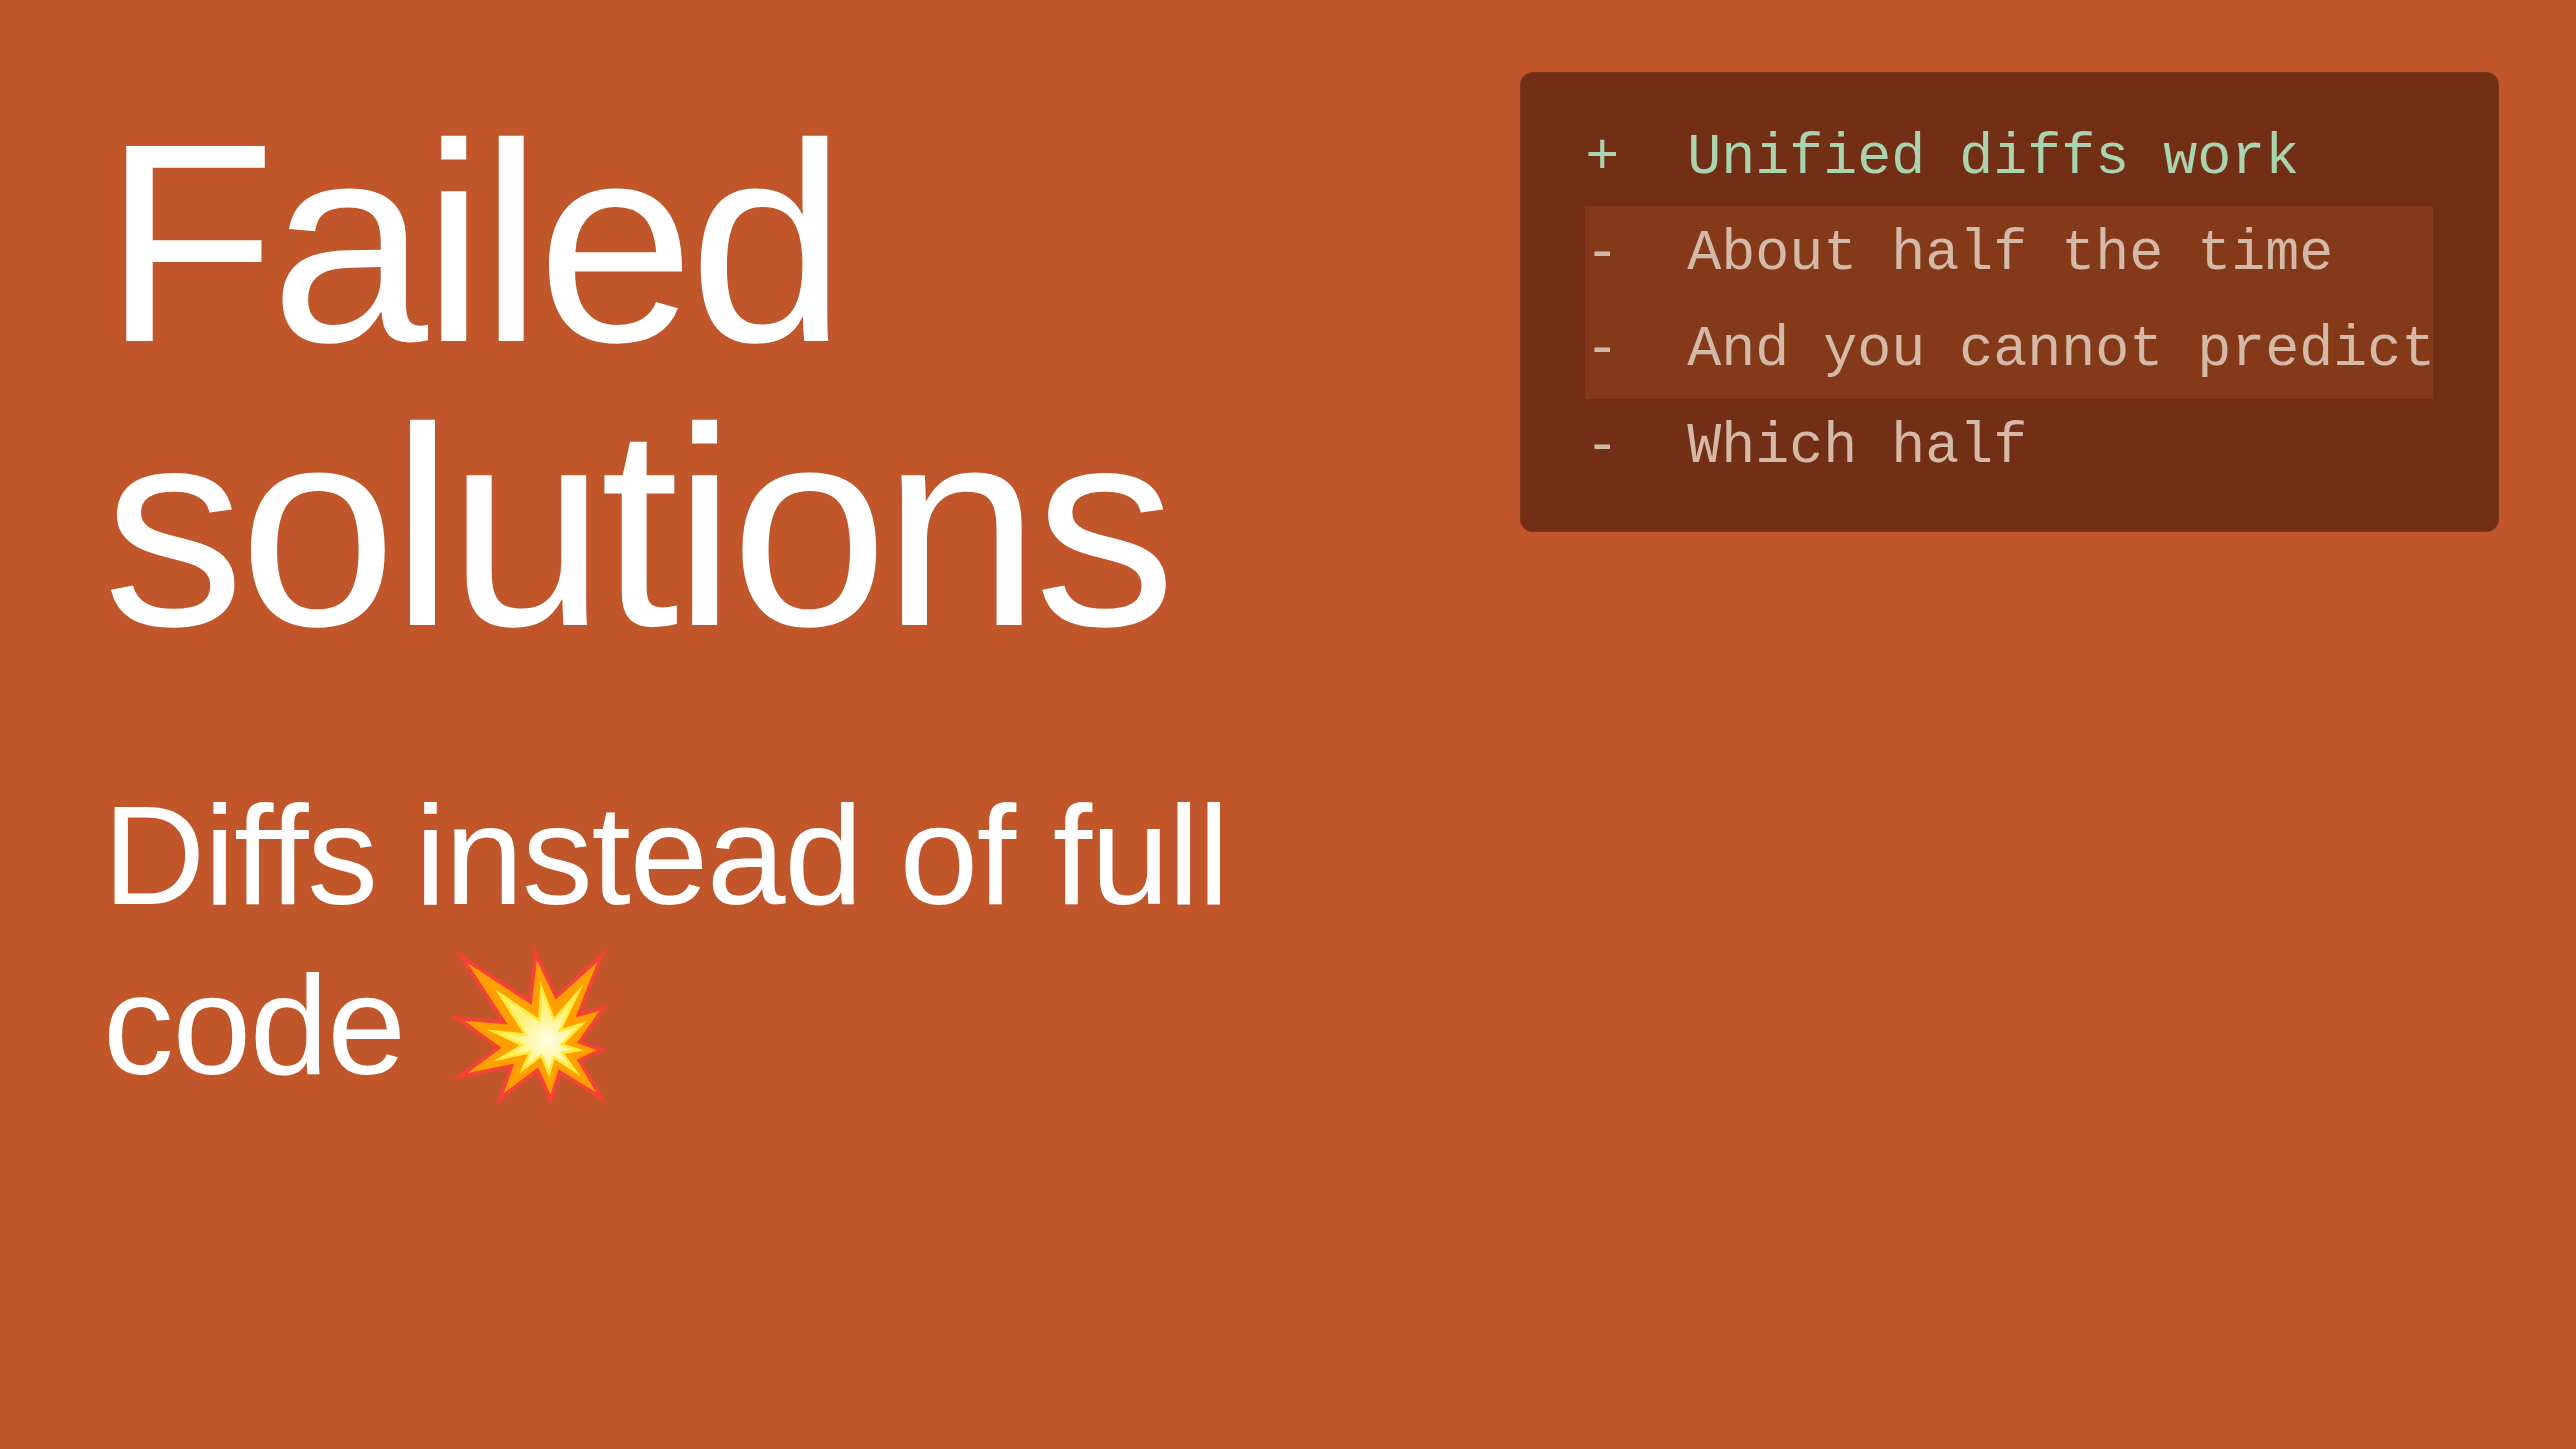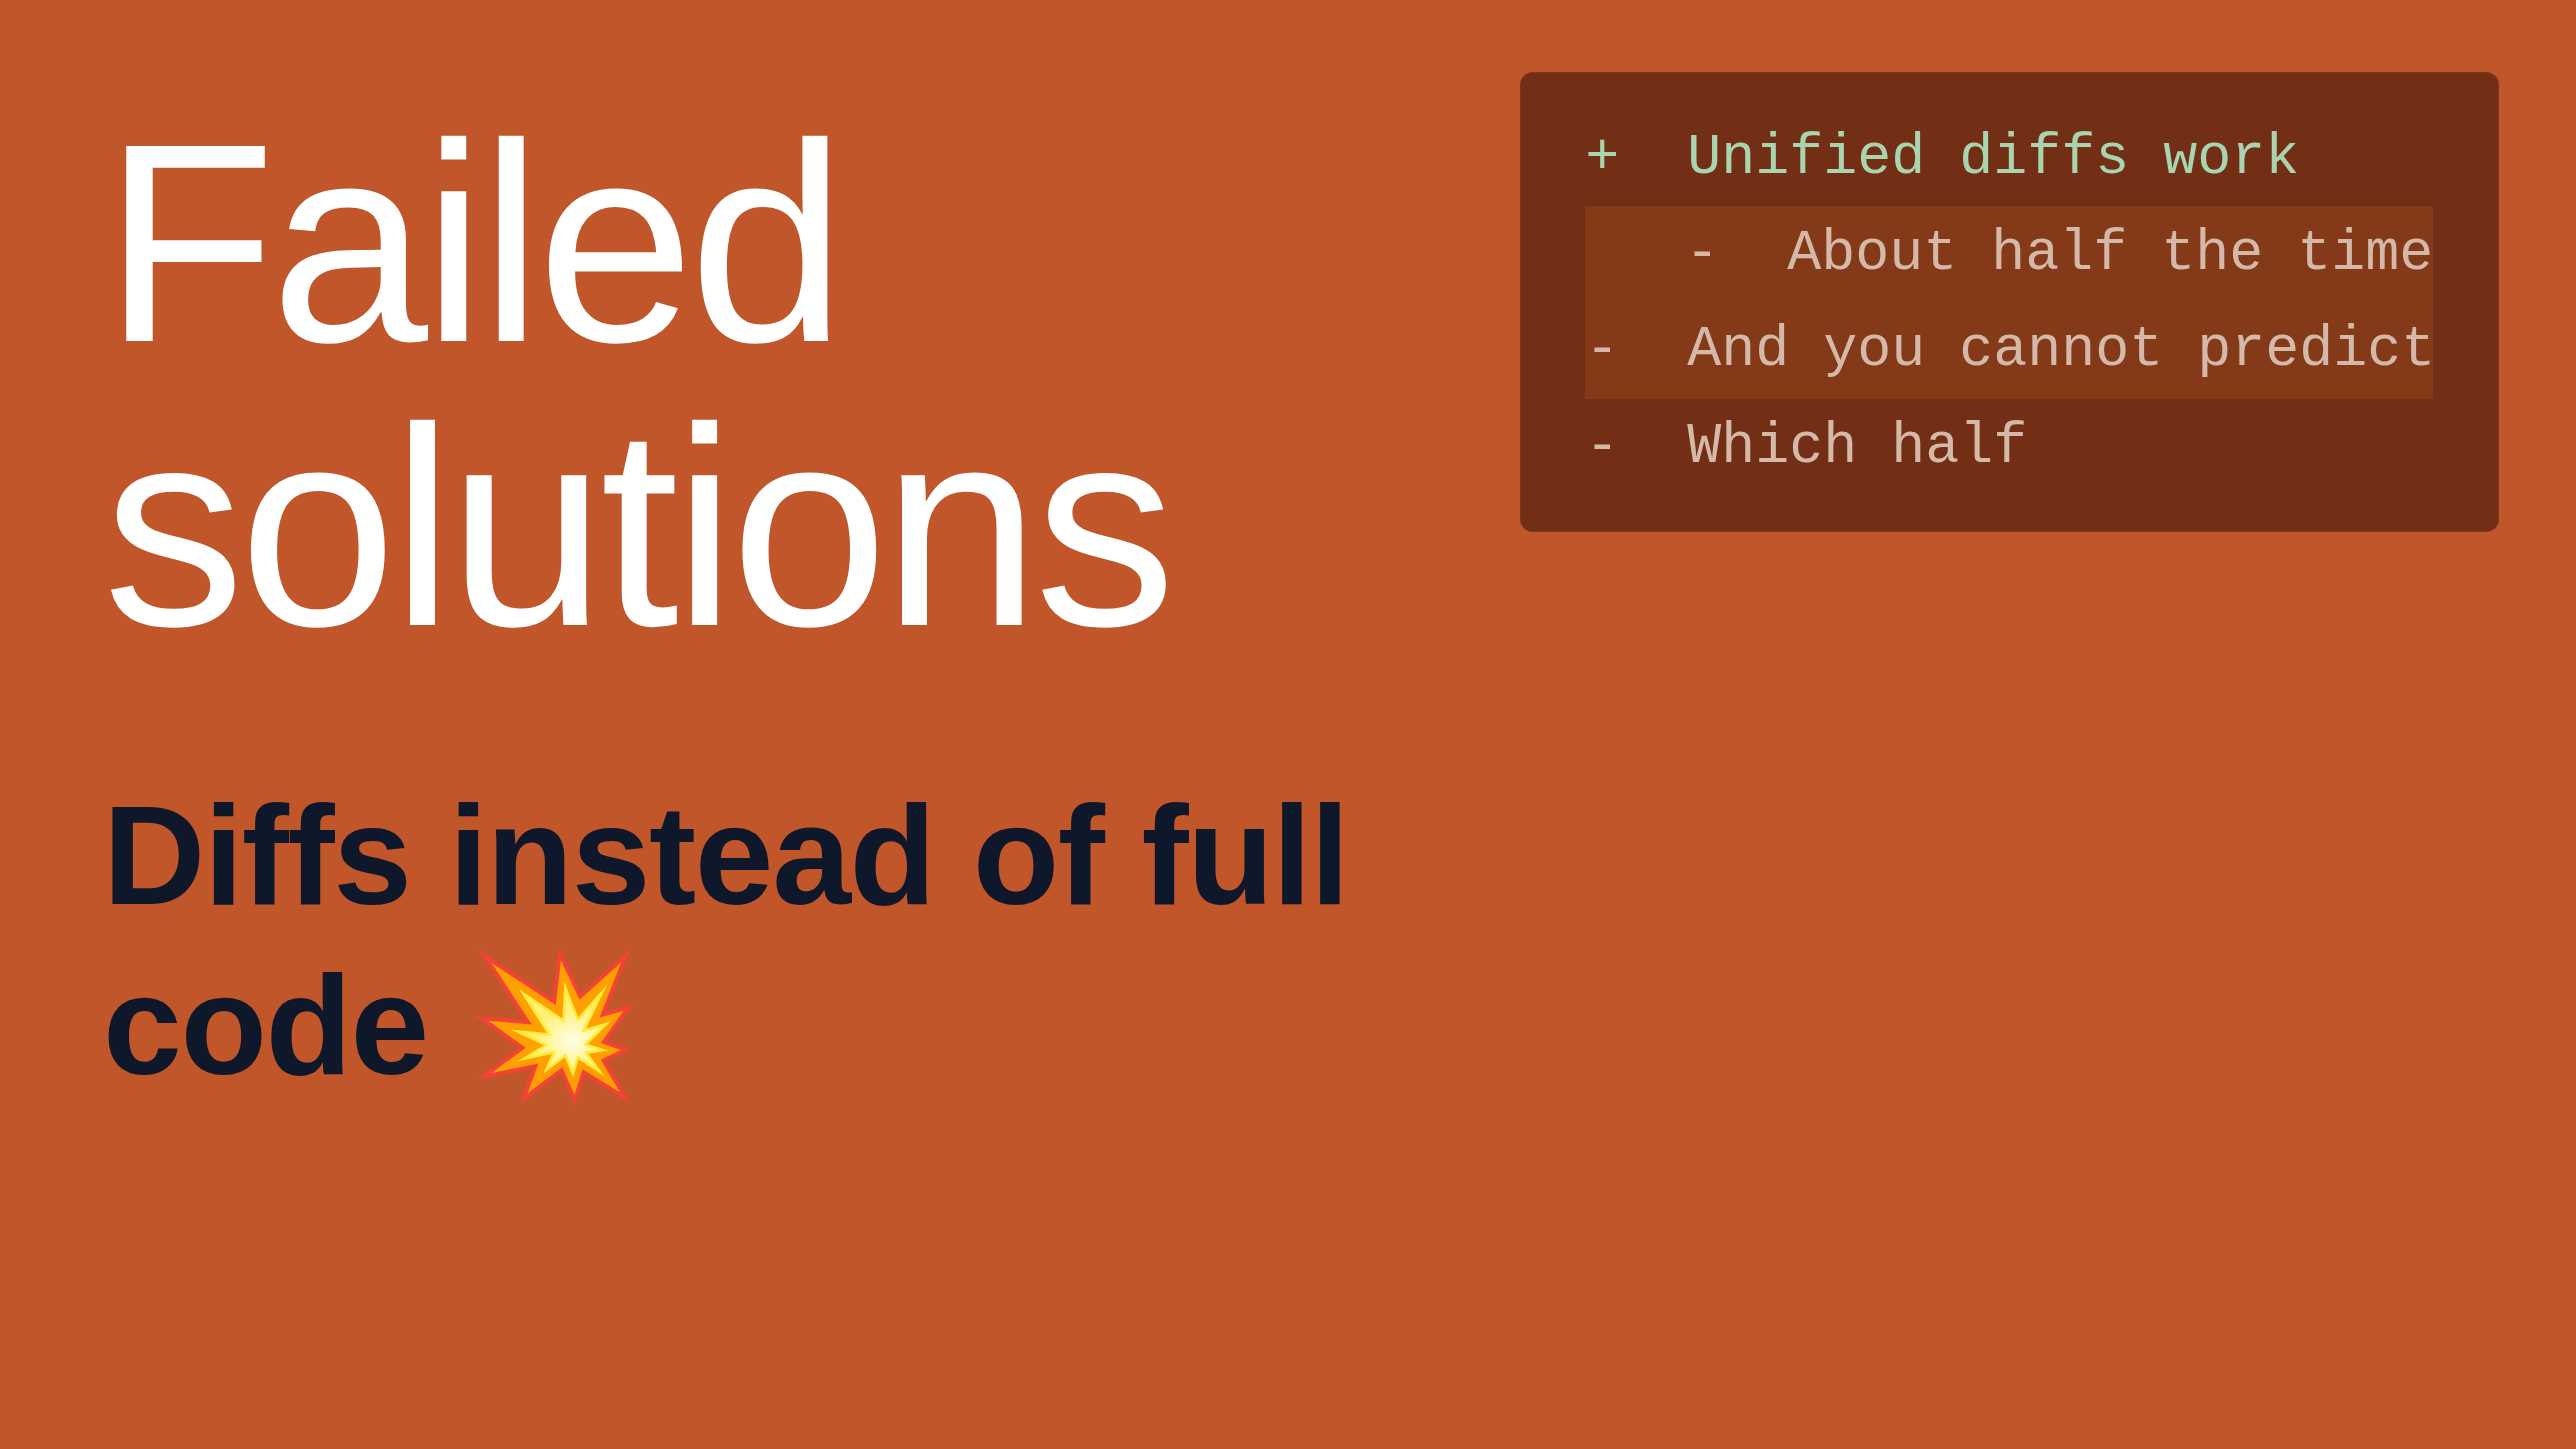--- a/index.html
+++ b/index.html
@@ -32,23 +32,23 @@
     .main-title {
       color: #ffffff;
       font-size: 11vw;
       font-weight: 400;
       line-height: 1.0;
       margin-top: 2vh;
       letter-spacing: -0.02em;
     }
 
     .subtitle {
-      color: #0f172a;
+      color: #ffffff;
       font-size: 5.5vw;
-      font-weight: 700;
+      font-weight: 400;
       line-height: 1.2;
       margin-top: 7vh;
       letter-spacing: -0.01em;
     }
 
     .code-box {
       position: absolute;
       top: 5vh;
       right: 3vw;
       background-color: rgba(90, 35, 15, 0.75);
@@ -70,21 +70,20 @@
       color: #a8d4b0;
     }
 
     .code-line.removed {
       color: #d4b8a8;
     }
 
     .code-line.highlighted {
       background-color: rgba(150, 70, 30, 0.5);
       display: block;
-      text-align: right;
     }
   </style>
 </head>
 <body>
 
 <div class="slide">
 
   <h1 class="main-title">Failed<br>solutions</h1>
 
   <h2 class="subtitle">

